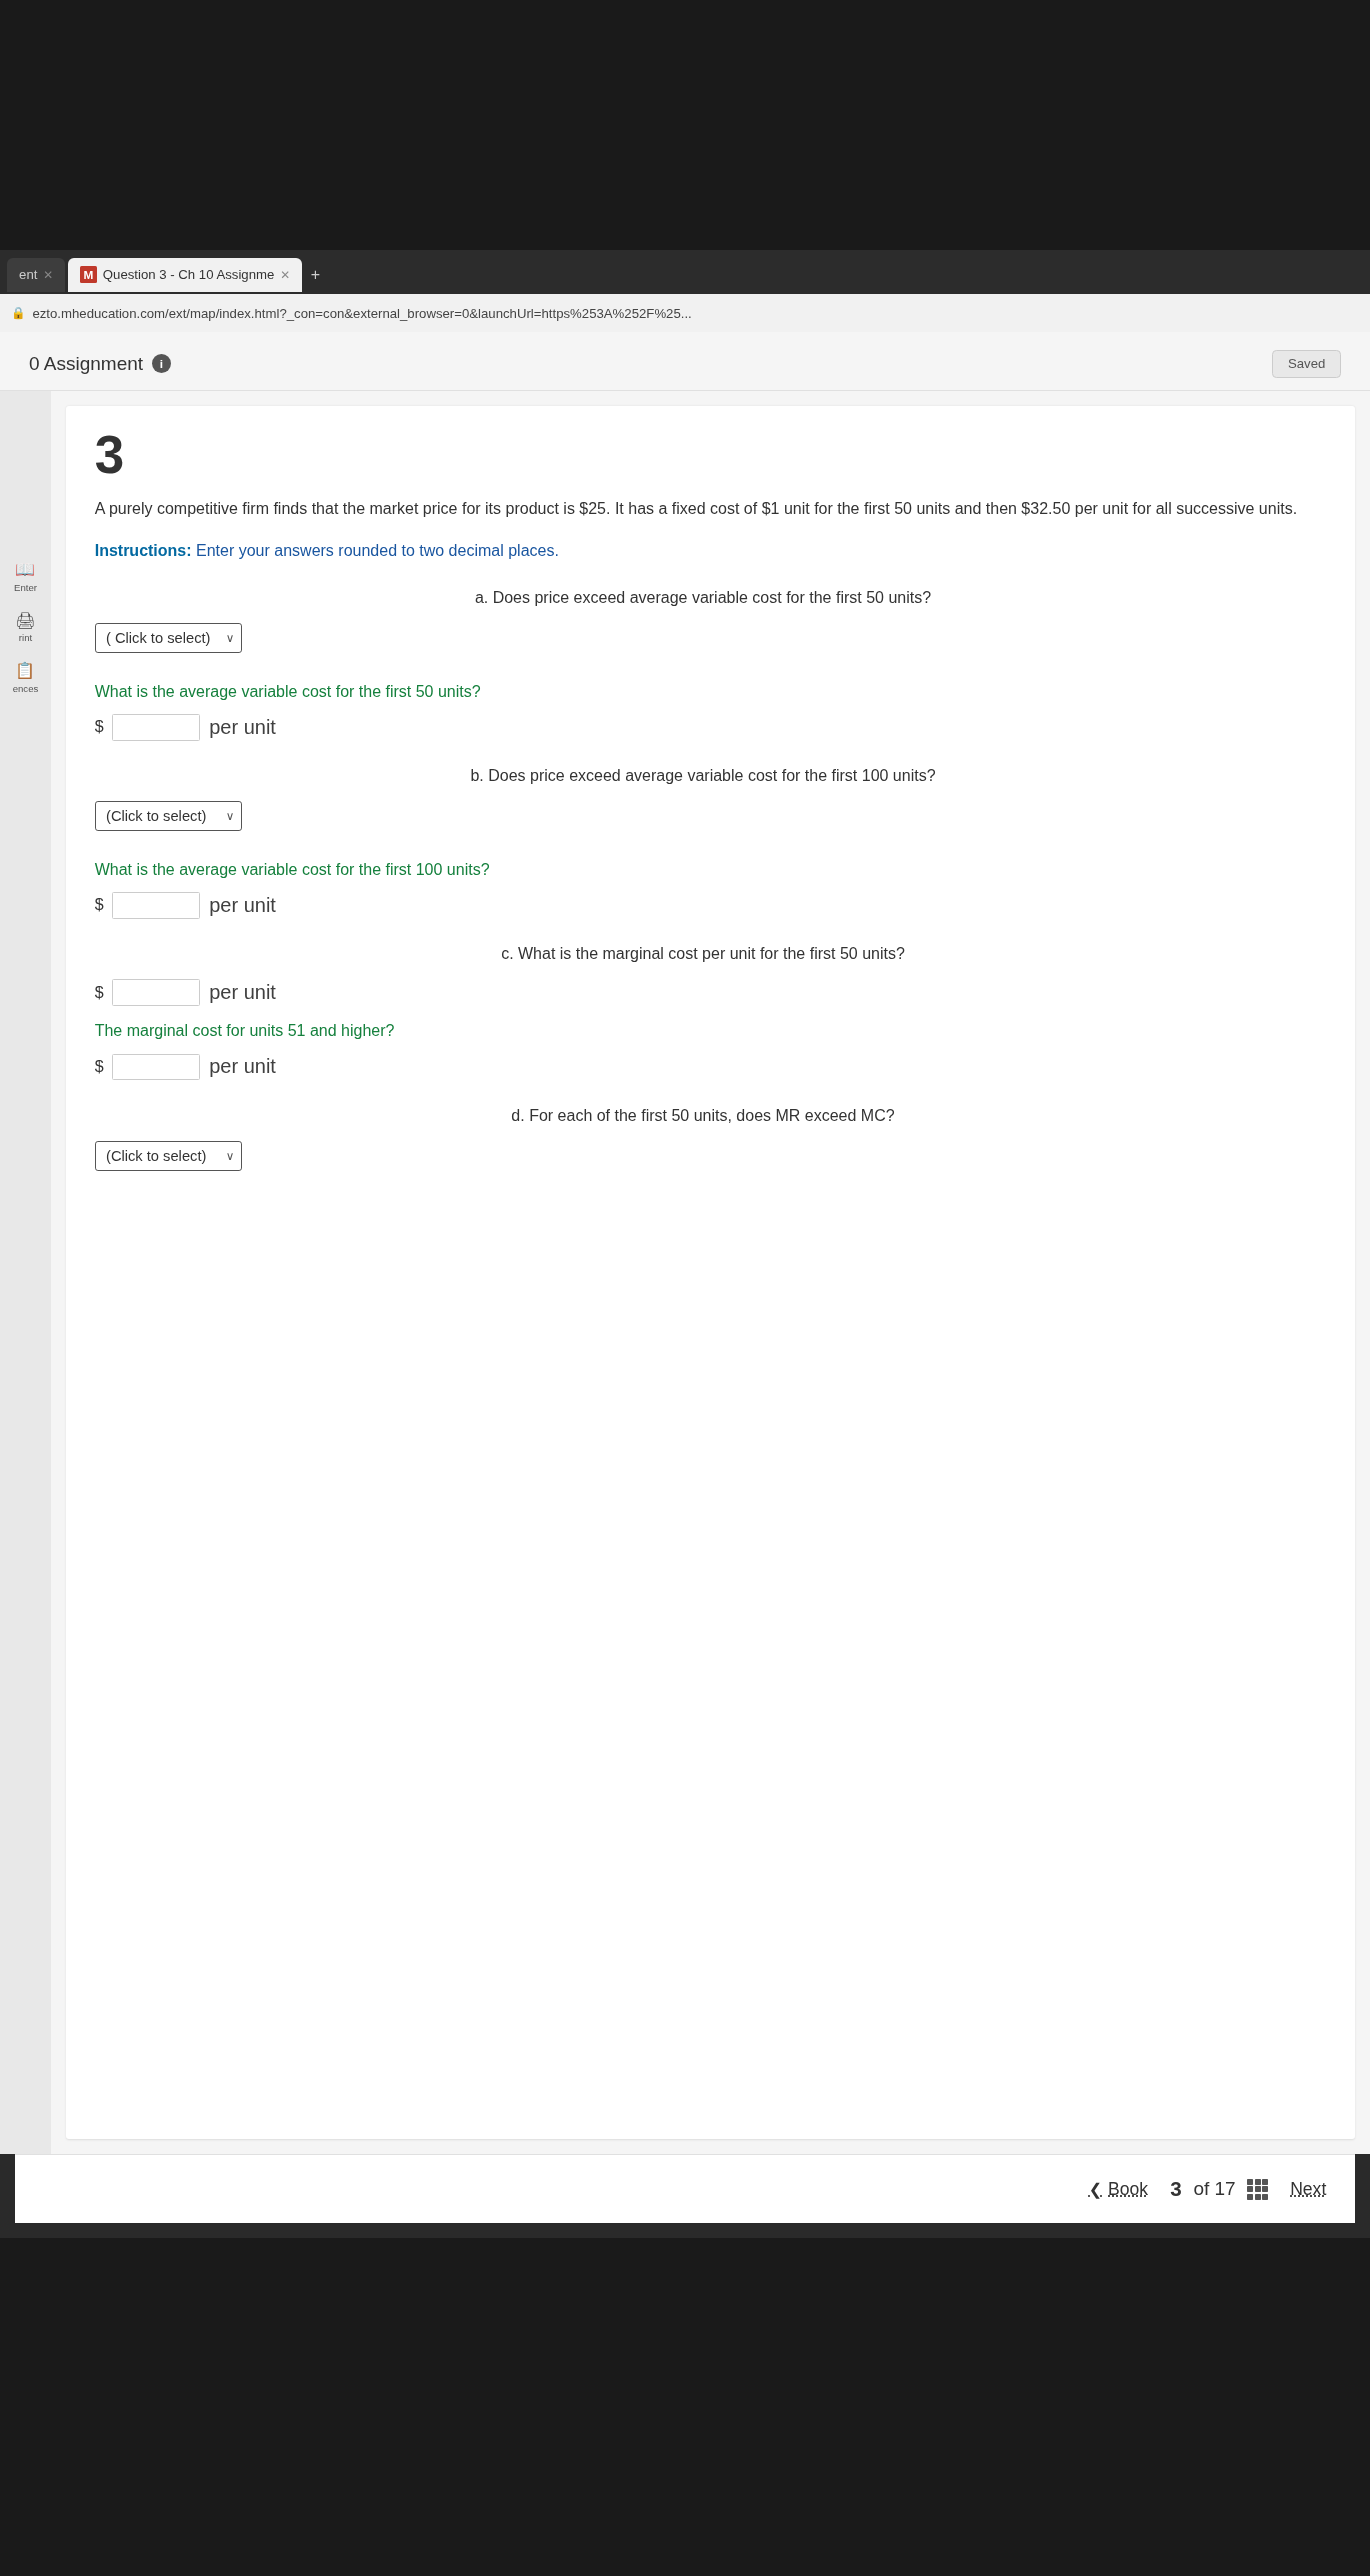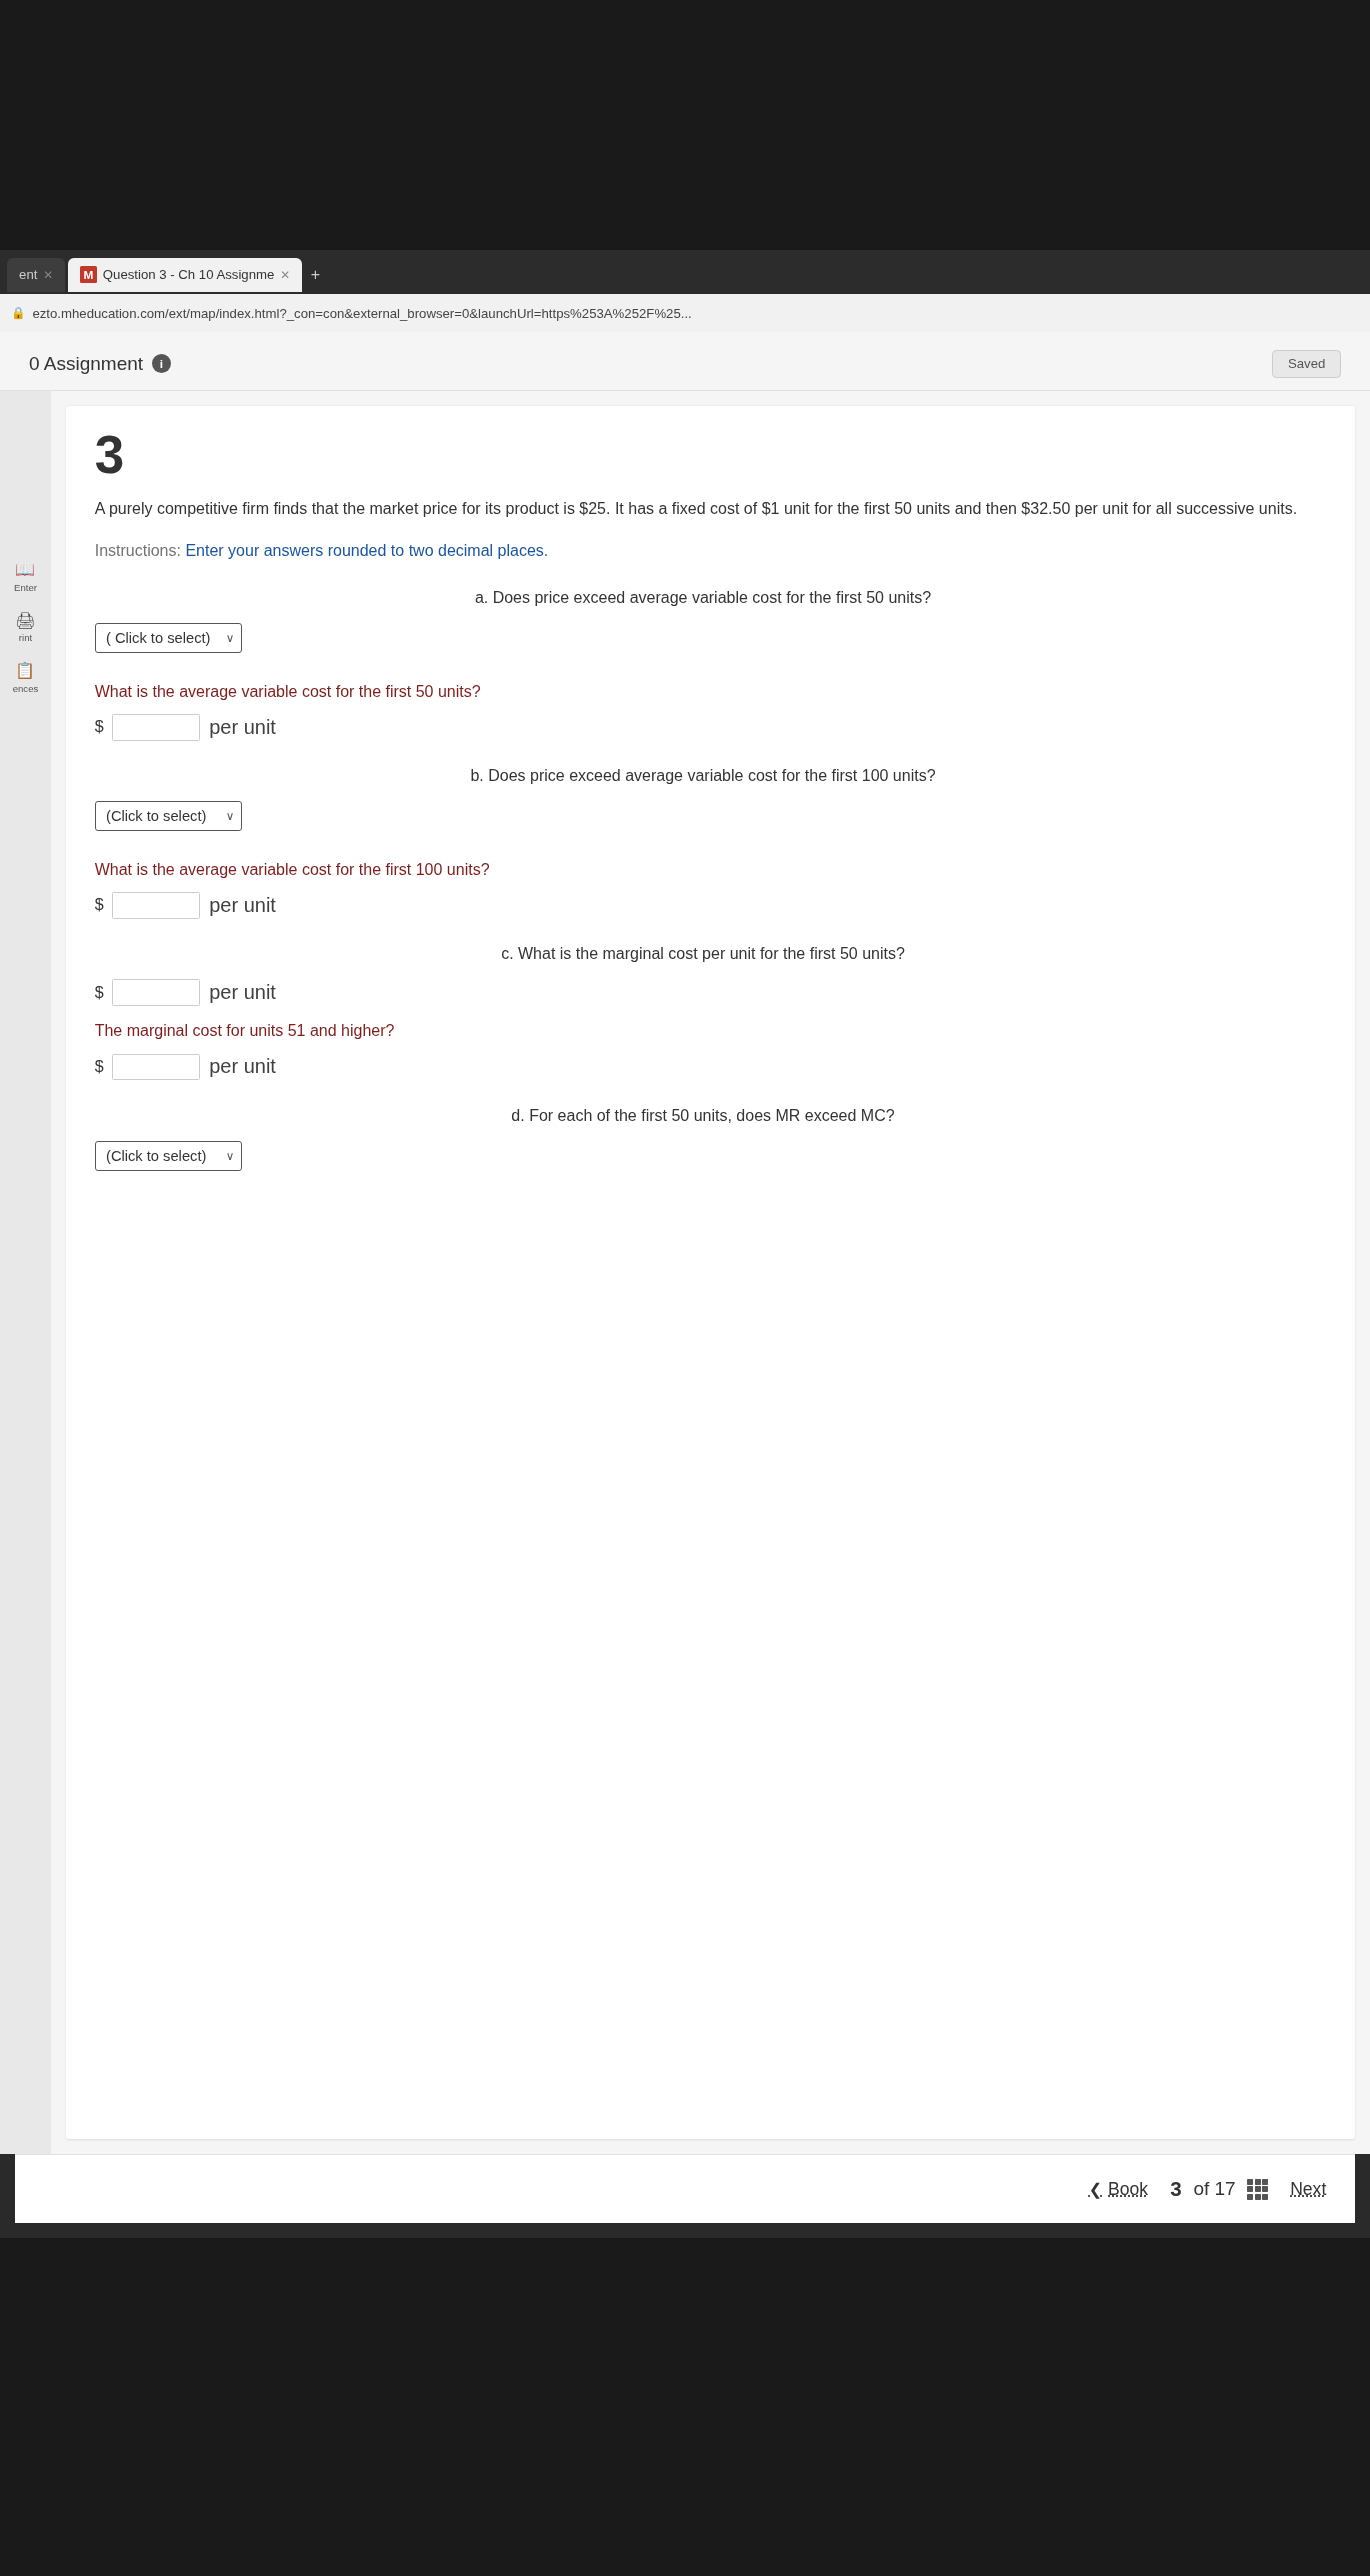--- a/index.html
+++ b/index.html
@@ -194,22 +194,22 @@
       margin-bottom: 17.6px;
     }
 
     .instructions {
       font-size: 16px;
       margin-bottom: 23.5px;
       line-height: 1.5;
     }
 
     .instructions .instructions-label {
-      color: #737373;
-      font-weight: normal;
+      color: #0369a1;
+      font-weight: bold;
     }
 
     .instructions .instructions-body {
       color: #1a56a0;
     }
 
     .sub-question {
       margin-bottom: 23.5px;
     }
 
@@ -270,21 +270,21 @@
       background: #fff;
     }
 
     .per-unit-label {
       font-size: 20px;
       color: #404040;
     }
 
     .follow-up-text {
       font-size: 16px;
-      color: #7f1d1d;
+      color: #15803d;
       margin: 13.2px 0 10.3px 0;
       line-height: 1.5;
     }
 
     
     .nav-footer {
       display: flex;
       align-items: center;
       justify-content: flex-end;
       padding: 22px 29px;

